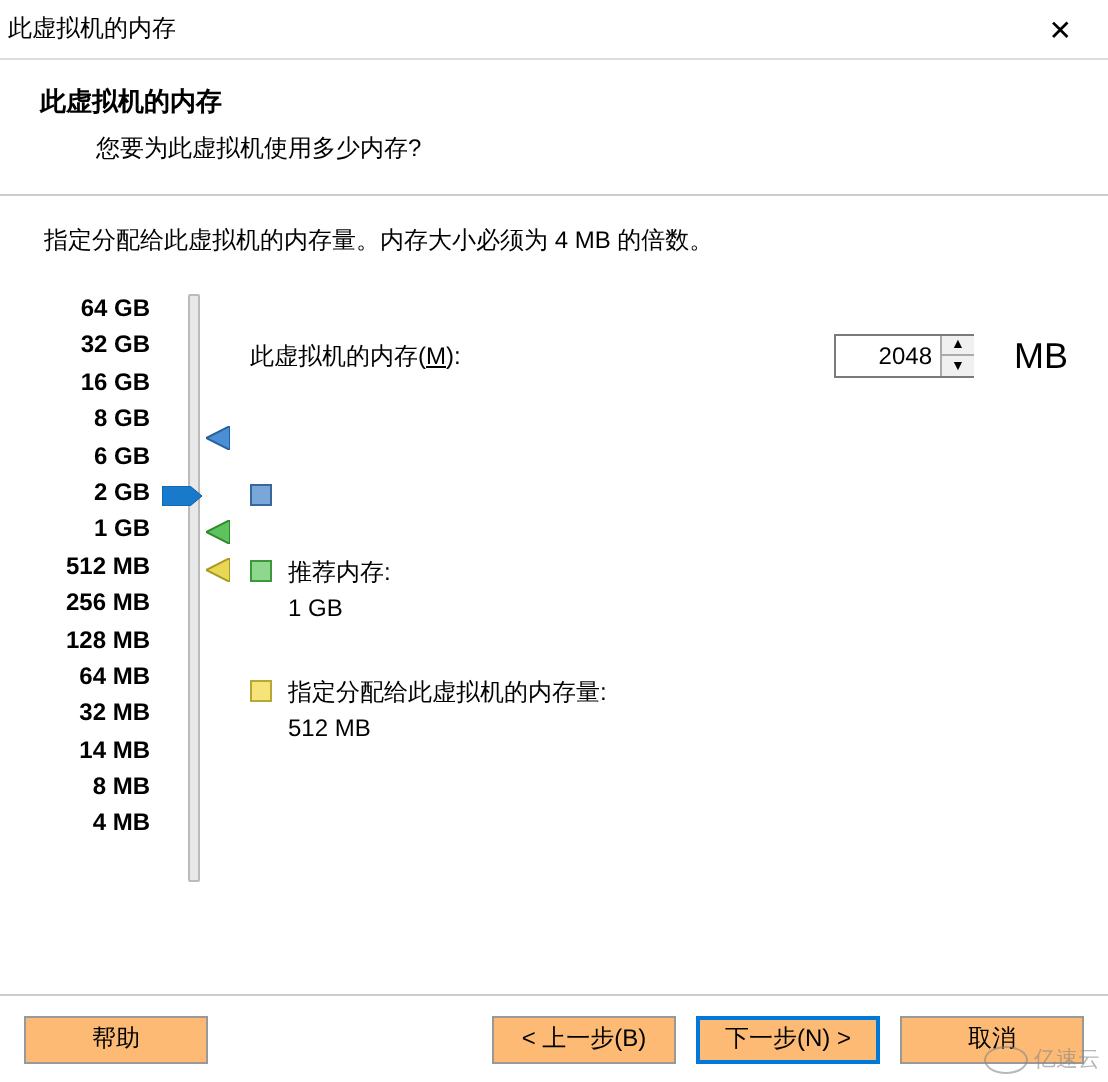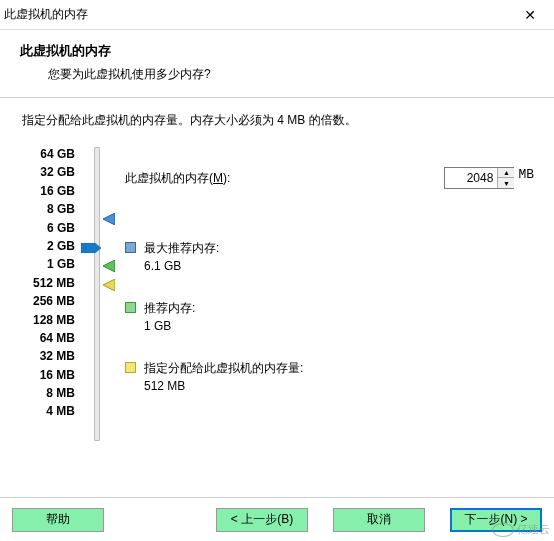--- a/index.html
+++ b/index.html
@@ -16,38 +16,38 @@
 .scale-col div { height: 18.4px; white-space: nowrap; }
 .slider-col { position: relative; width: 36px; margin: 2px 0 0 6px; }
 .track { position: absolute; left: 13px; top: 0; width: 6px; height: 294px; background: #e8e8e8; border: 1px solid #bbb; border-radius: 1px; }
 .thumb { position: absolute; left: 0; width: 20px; height: 10px; }
 .thumb svg { display: block; }
 .tri { position: absolute; left: 22px; width: 12px; height: 12px; }
 .info-col { flex: 1; padding-left: 8px; position: relative; margin-top: 22px; }
 .top-row { display: flex; align-items: center; margin-bottom: 50px; }
 .mem-label { font-size: 12px; flex: 1; }
 .mem-label u { text-decoration: underline; }
-.mem-input-wrap { display: flex; gap: 4px; }
+.mem-input-wrap { display: flex; align-items: center; gap: 20px; }
 .mem-input { width: 70px; height: 22px; border: 1px solid #7a7a7a; display: flex; }
 .mem-input input { border: none; outline: none; width: 52px; text-align: right; padding-right: 4px; font-size: 12px; font-family: inherit; }
 .spin { display: flex; flex-direction: column; border-left: 1px solid #aaa; }
 .spin-btn { width: 16px; height: 10px; display: flex; align-items: center; justify-content: center; background: #f0f0f0; border-bottom: 1px solid #aaa; font-size: 7px; cursor: default; }
 .spin-btn:last-child { border-bottom: none; }
-.unit { font-size: 13px; font-family: Liberation Mono, monospace; }
+.unit { font-size: 18px; }
 .rec-block { display: flex; align-items: flex-start; gap: 8px; margin-bottom: 24px; margin-left: 0; }
 .sq { width: 11px; height: 11px; margin-top: 3px; border: 1px solid; flex-shrink: 0; }
 .sq-blue { background: #7aa7d8; border-color: #34689f; }
 .sq-green { background: #8fd68f; border-color: #3a9a3a; }
 .sq-yellow { background: #f5e47a; border-color: #b8a832; }
 .rec-text { font-size: 12px; line-height: 18px; }
 .footer { position: absolute; bottom: 0; left: 0; right: 0; height: 44px; border-top: 1px solid #ccc; display: flex; align-items: center; padding: 0 12px; }
-.btn { height: 24px; min-width: 92px; padding: 0 10px; background: #86efac; border: 1px solid #999; font-size: 12px; font-family: inherit; cursor: default; display: flex; align-items: center; justify-content: center; }
+.btn { height: 24px; min-width: 92px; padding: 0 10px; background: #fdba74; border: 1px solid #999; font-size: 12px; font-family: inherit; cursor: default; display: flex; align-items: center; justify-content: center; }
 .btn-primary { border: 2px solid #0078d7; }
 .footer-spacer { flex: 1; }
-.footer-right { display: flex; gap: 25px; justify-content: space-between; }
+.footer-right { display: flex; gap: 10px; justify-content: space-between; }
 .watermark { position: absolute; right: 4px; bottom: 4px; opacity: 0.6; display: flex; align-items: center; gap: 3px; font-size: 11px; color: #888; pointer-events: none; }
 .watermark .cloud { width: 22px; height: 14px; border: 1.5px solid #888; border-radius: 50%; position: relative; }
 </style>
 </head>
 <body>
 
 <div class="titlebar">
   <span>此虚拟机的内存</span>
   <span class="close-x">✕</span>
 </div>
@@ -67,21 +67,21 @@
         <div>16 GB</div>
         <div>8 GB</div>
         <div>6 GB</div>
         <div>2 GB</div>
         <div>1 GB</div>
         <div>512 MB</div>
         <div>256 MB</div>
         <div>128 MB</div>
         <div>64 MB</div>
         <div>32 MB</div>
-        <div>16 MB</div>
+        <div>14 MB</div>
         <div>8 MB</div>
         <div>4 MB</div>
       </div>
 
     <div class="slider-col">
       <div class="track"></div>
       <div class="thumb" id="thumb" style="top: 96px;">
         <svg width="20" height="10" viewBox="0 0 20 10">
             <polygon points="0,0 14,0 20,5 14,10 0,10" fill="#1979ca" stroke="#0d5ca0" stroke-width="0.5"></polygon>
           </svg>
@@ -115,24 +115,20 @@
               <div class="spin-btn">▲</div>
               <div class="spin-btn">▼</div>
             </div>
           </div>
           <span class="unit">MB</span>
         </div>
       </div>
 
       <div class="rec-block">
         <div class="sq sq-blue"></div>
-        <div class="rec-text">
-          <div>最大推荐内存:</div>
-          <div>6.1 GB</div>
-        </div>
       </div>
 
       <div class="rec-block">
         <div class="sq sq-green"></div>
         <div class="rec-text">
           <div>推荐内存:</div>
           <div>1 GB</div>
         </div>
       </div>
 
@@ -145,21 +141,21 @@
       </div>
     </div>
   </div>
 </div>
 
 <div class="footer">
   <button class="btn">帮助</button>
   <div class="footer-spacer"></div>
   <div class="footer-right">
     <button class="btn">&lt; 上一步(B)</button>
+    <button class="btn btn-primary">下一步(N) &gt;</button>
     <button class="btn">取消</button>
-    <button class="btn btn-primary">下一步(N) &gt;</button>
   </div>
 </div>
 
 <div class="watermark">
   <span class="cloud"></span>
   <span>亿速云</span>
 </div>
 
 </body></html>

